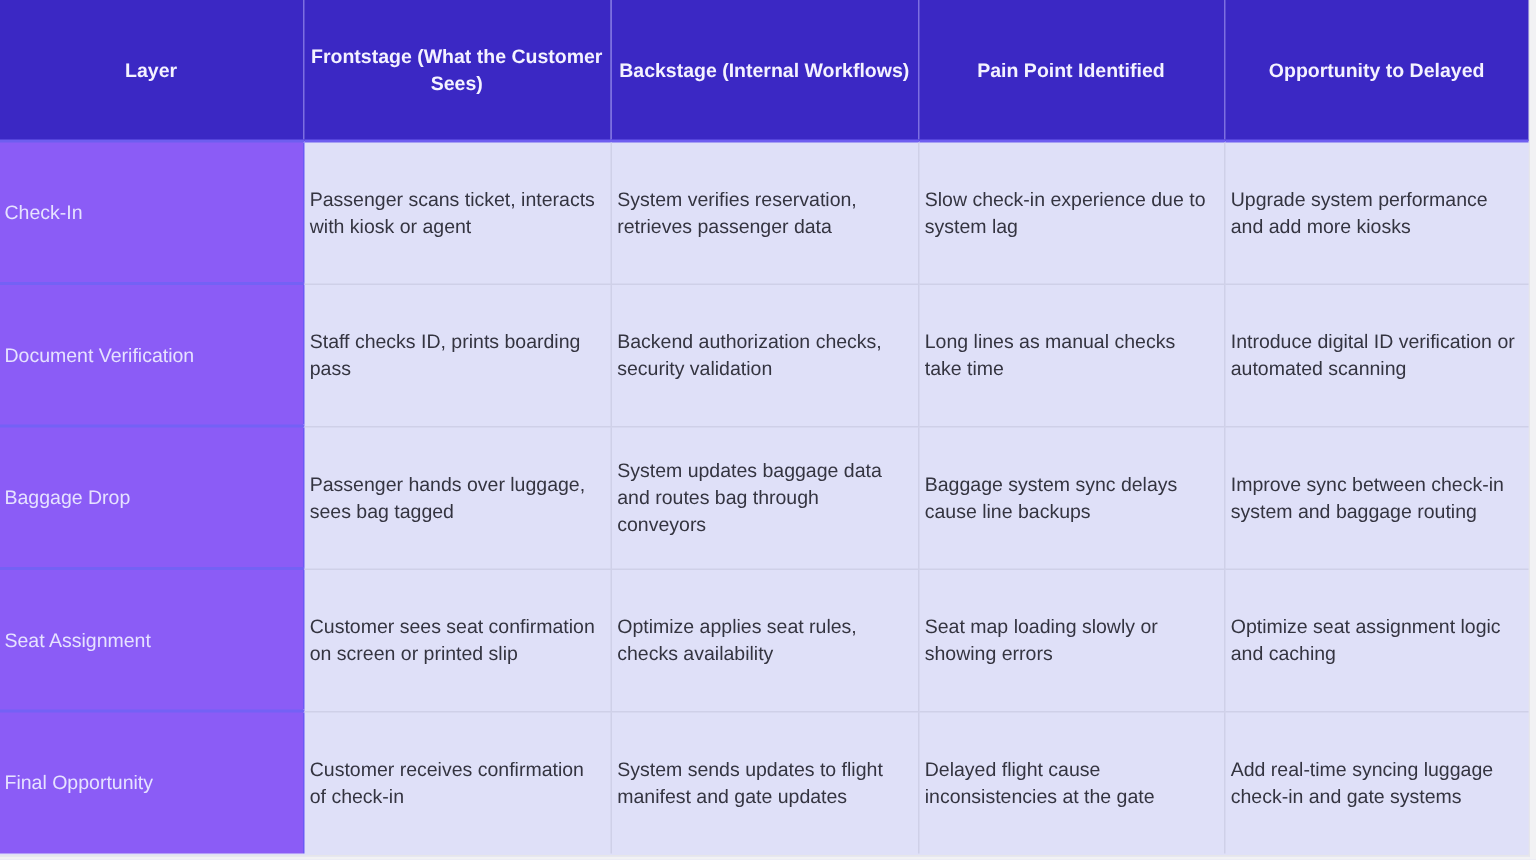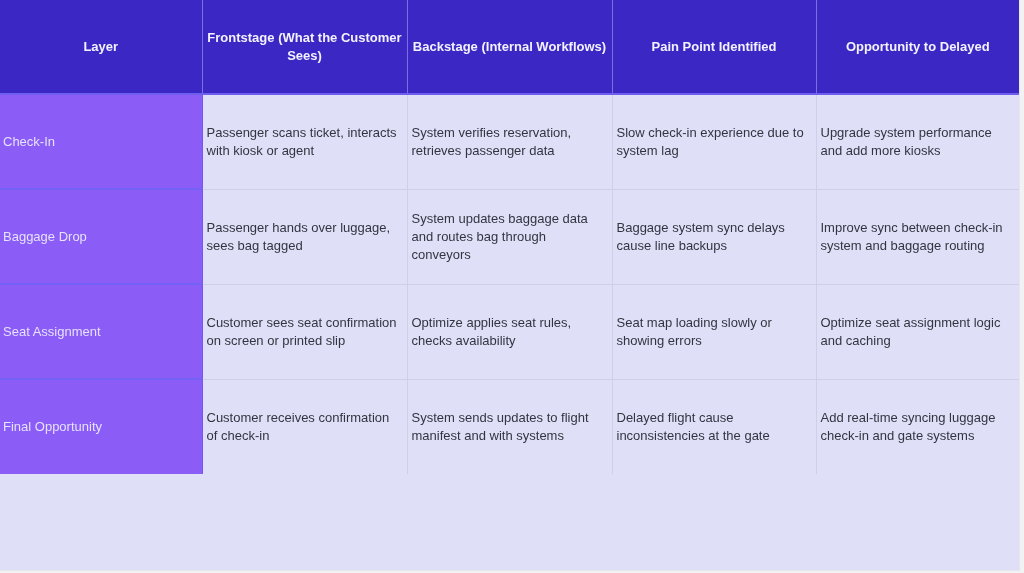--- a/index.html
+++ b/index.html
@@ -92,35 +92,42 @@
     </thead>
     <tbody>
       <tr>
         <td class="layer">Check-In</td>
         <td class="cell">Passenger scans ticket, interacts with kiosk or agent</td>
         <td class="cell">System verifies reservation, retrieves passenger data</td>
         <td class="cell">Slow check-in experience due to system lag</td>
         <td class="cell">Upgrade system performance and add more kiosks</td>
       </tr>
       <tr>
+        <td class="layer">Document Verification</td>
+        <td class="cell">Staff checks ID, prints boarding pass</td>
+        <td class="cell">Backend authorization checks, security validation</td>
+        <td class="cell">Long lines as manual checks take time</td>
+        <td class="cell">Introduce digital ID verification or automated scanning</td>
+      </tr>
+      <tr>
         <td class="layer">Baggage Drop</td>
         <td class="cell">Passenger hands over luggage, sees bag tagged</td>
         <td class="cell">System updates baggage data and routes bag through conveyors</td>
         <td class="cell">Baggage system sync delays cause line backups</td>
         <td class="cell">Improve sync between check-in system and baggage routing</td>
       </tr>
       <tr>
         <td class="layer">Seat Assignment</td>
         <td class="cell">Customer sees seat confirmation on screen or printed slip</td>
         <td class="cell">Optimize applies seat rules, checks availability</td>
         <td class="cell">Seat map loading slowly or showing errors</td>
         <td class="cell">Optimize seat assignment logic and caching</td>
       </tr>
       <tr>
         <td class="layer">Final Opportunity</td>
         <td class="cell">Customer receives confirmation of check-in</td>
-        <td class="cell">System sends updates to flight manifest and with systems</td>
+        <td class="cell">System sends updates to flight manifest and gate updates</td>
         <td class="cell">Delayed flight cause inconsistencies at the gate</td>
         <td class="cell">Add real-time syncing luggage check-in and gate systems</td>
       </tr>
     </tbody>
   </table>
 </div>
 
 </body></html>

